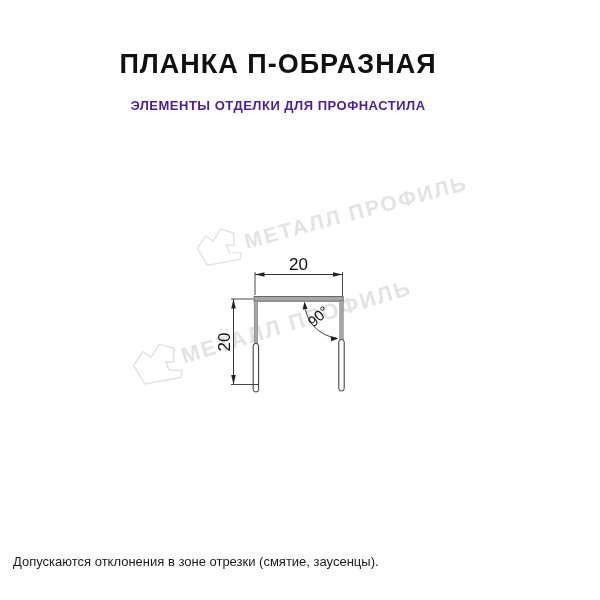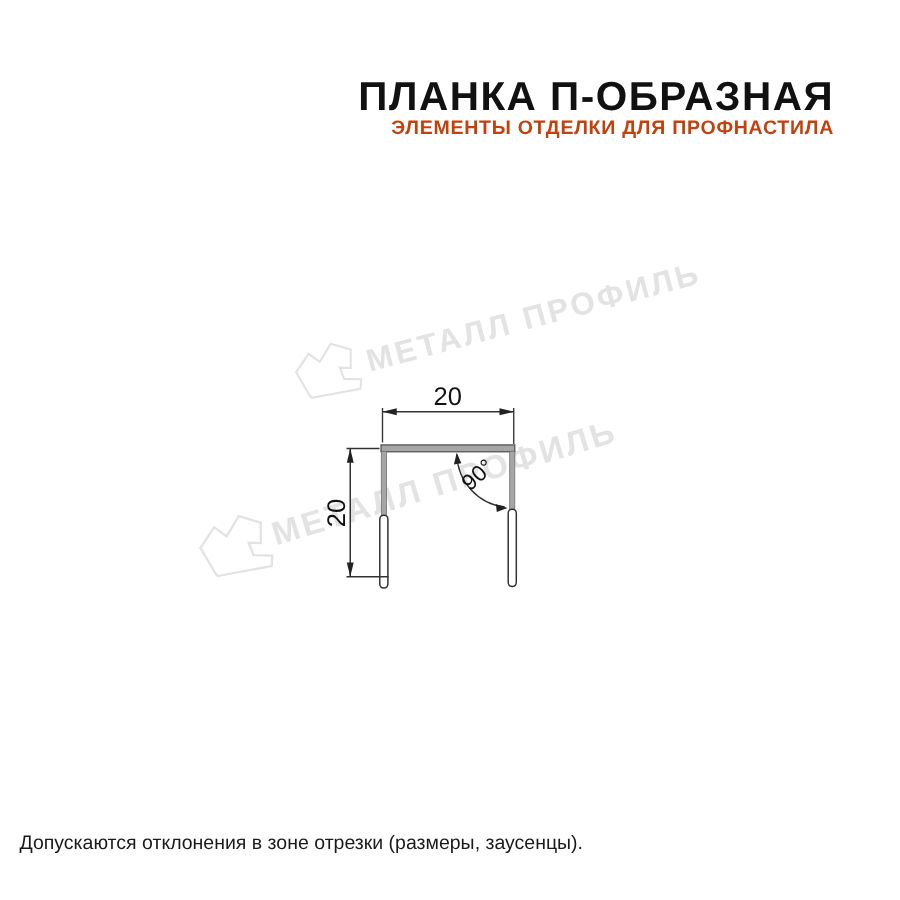--- a/index.html
+++ b/index.html
@@ -2,28 +2,28 @@
 <html><head>
 <meta charset="utf-8">
 <style>
   html,body{margin:0;padding:0;background:#888;}
   .page{
     position:relative;width:600px;height:600px;background:#ffffff;
     overflow:hidden;font-family:"Liberation Sans",sans-serif;
     margin:0 auto;
   }
   
-  .header{position:absolute;left:0;top:51px;width:556px;text-align:right;}
+  .header{position:absolute;left:0;top:51px;width:556px;text-align:center;}
   .title-line{
     font-size:27px;line-height:27px;font-weight:700;color:#111;
     letter-spacing:1px;
   }
   .subtitle{
-    margin-top:0;font-size:13px;line-height:14px;font-weight:700;
-    color:#c2410c;letter-spacing:0.5px;
+    margin-top:21px;font-size:13px;line-height:14px;font-weight:700;
+    color:#4c1d95;letter-spacing:0.5px;
   }
   
   .wm-text{
     position:absolute;white-space:nowrap;font-weight:700;
     transform-origin:left center;user-select:none;
   }
   .wm-text-top{left:245px;top:230px;font-size:21px;letter-spacing:2px;transform:rotate(-15deg);}
   .wm-text-mid{left:182px;top:344px;font-size:22px;letter-spacing:2px;transform:rotate(-17deg);}
   .wm-crown{position:absolute;}
   .wm-crown-top{left:195px;top:229px;transform:rotate(-14deg);}
@@ -88,16 +88,16 @@
     <polygon points="233.5,384.5 231.2,375 235.8,375" class="dim-arrow"></polygon>
     <text x="224.5" y="347.5" text-anchor="middle" transform="rotate(-90 224.5 342)" class="dim-text">20</text>
 
     <path d="M 304.5,303 A 36.3,36.3 0 0 0 336.5,338" class="thin-line"></path>
     <polygon points="304.5,301.8 302.6,309.6 307.6,308.8" class="dim-arrow"></polygon>
     <polygon points="338.4,338.6 330.6,336.2 331.2,341.3" class="dim-arrow"></polygon>
     <text x="318.5" y="321.5" text-anchor="middle" transform="rotate(-42 318.5 316.5)" class="angle-text">90°</text>
   </svg>
 
   <div class="footer">
-    <div class="footer-line">Допускаются отклонения в зоне отрезки (размеры, заусенцы).</div>
+    <div class="footer-line">Допускаются отклонения в зоне отрезки (смятие, заусенцы).</div>
   </div>
 
 </div>
 
 </body></html>

